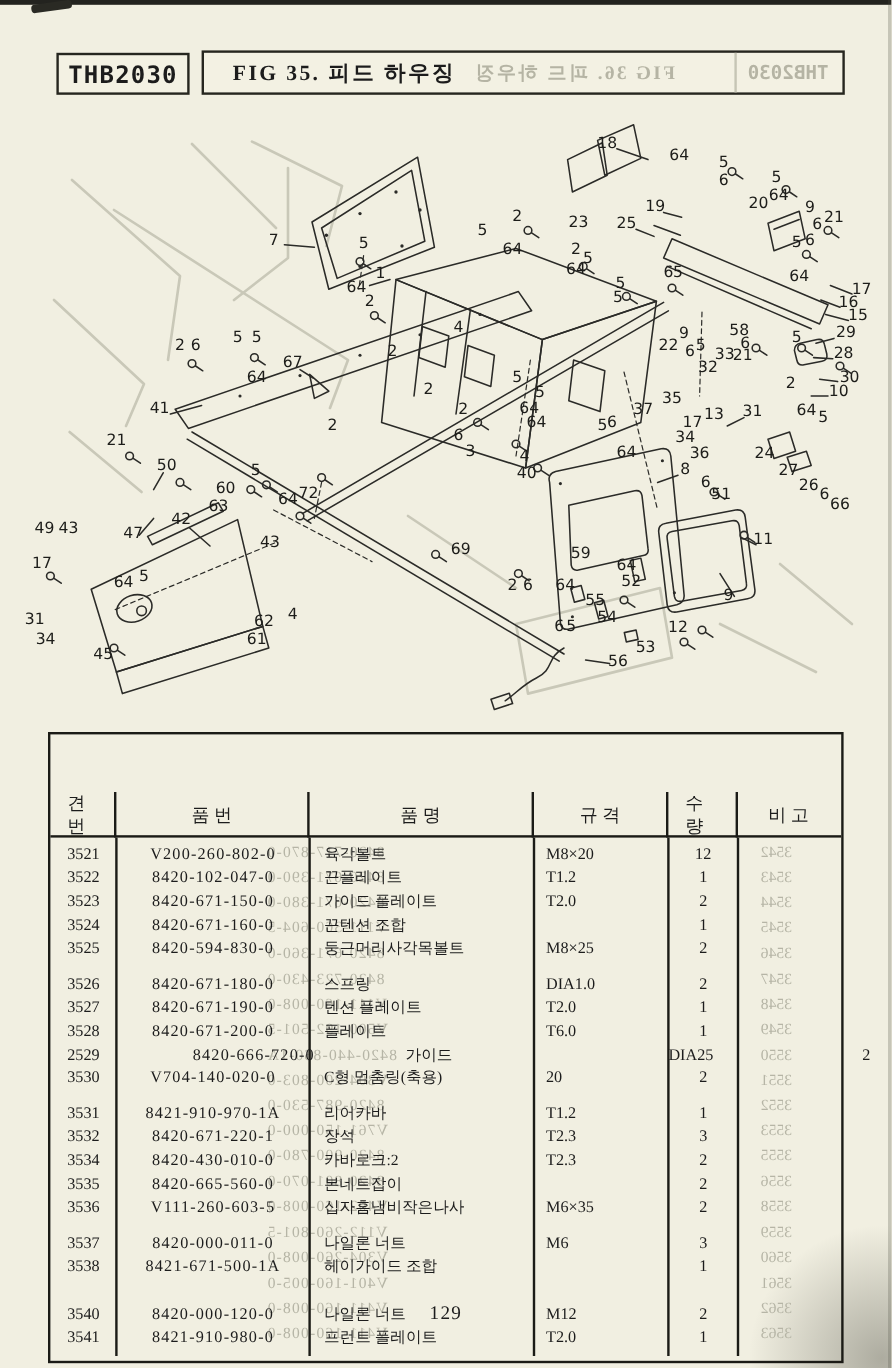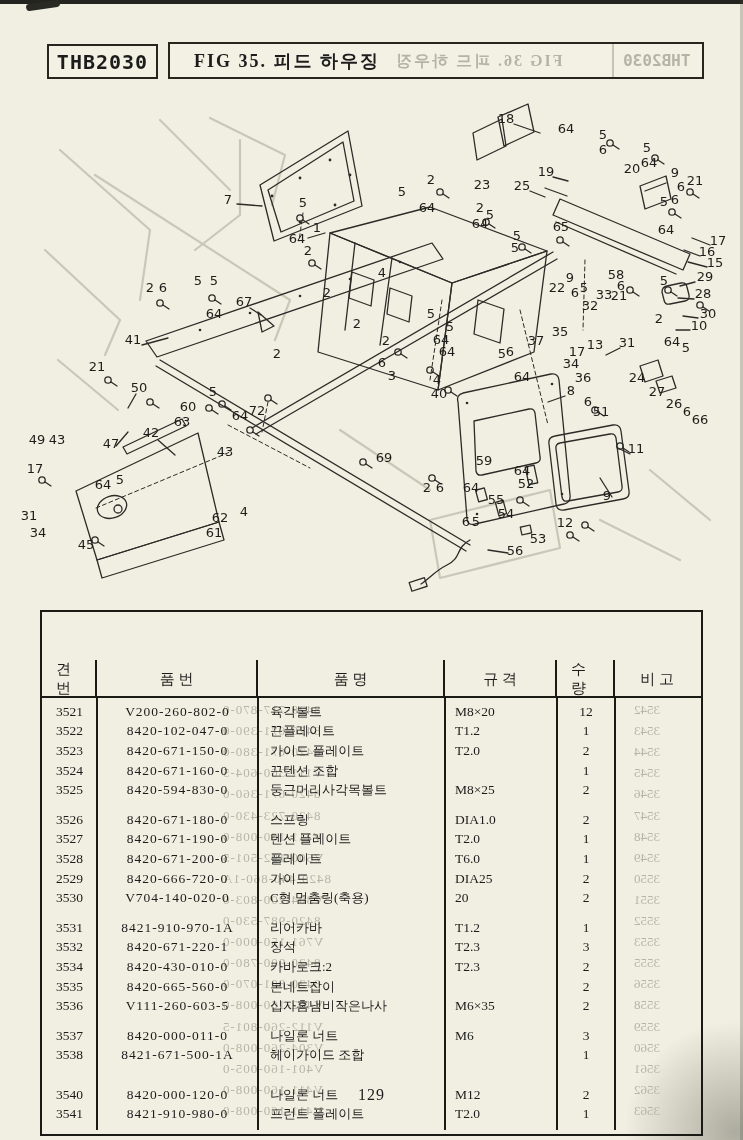--- a/index.html
+++ b/index.html
@@ -540,21 +540,21 @@
             <div class="c c6"></div>
           </div>
           <div class="t-row" style="height: 19.6px;">
             <div class="c c1">3528</div>
             <div class="c c2">8420-671-200-0</div>
             <div class="c c3">플레이트</div>
             <div class="c c4">T6.0</div>
             <div class="c c5">1</div>
             <div class="c c6"></div>
           </div>
-          <div class="t-row" style="height: 19.6px;">
+          <div class="t-row" style="height: 19.6px; gap: 34px;">
             <div class="c c1">2529</div>
             <div class="c c2">8420-666-720-0</div>
             <div class="c c3">가이드</div>
             <div class="c c4">DIA25</div>
             <div class="c c5">2</div>
             <div class="c c6"></div>
           </div>
           <div class="t-row" style="height: 19.6px;">
             <div class="c c1">3530</div>
             <div class="c c2">V704-140-020-0</div>

